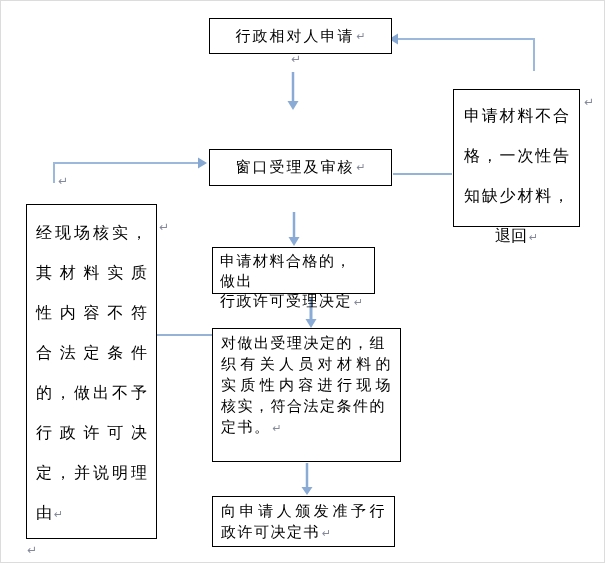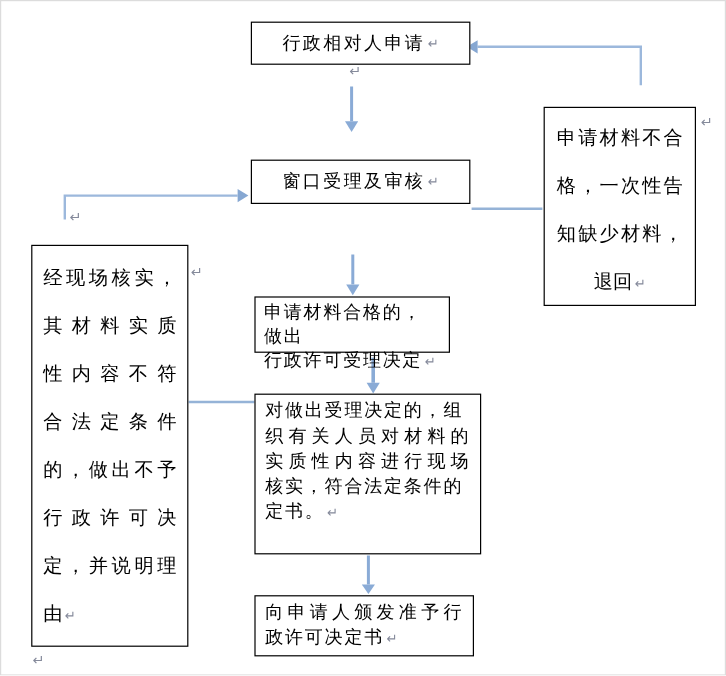--- a/index.html
+++ b/index.html
@@ -8,22 +8,22 @@
     background:#ffffff; border:1px solid #dcdcdc; overflow:hidden;
     font-family:"Liberation Serif","DejaVu Serif",serif; color:#000;
   }
   svg.connectors { position:absolute; left:0; top:0; width:605px; height:563px; }
   .box {
     position:absolute; box-sizing:border-box; background:#fff;
     border:1px solid #000; color:#000;
   }
   .flexc { display:flex; align-items:center; justify-content:center; }
   #box-applicant { left:208px; top:17px;  width:183px; height:36px; font-size:15px; letter-spacing:2px; }
-  #box-window    { left:208px; top:132px; width:183px; height:37px; font-size:15px; letter-spacing:2px; }
-  #box-reject    { left:452px; top:88px;  width:127px; height:166px; font-size:16px; padding:6px 10px 0; }
+  #box-window    { left:208px; top:148px; width:183px; height:37px; font-size:15px; letter-spacing:2px; }
+  #box-reject    { left:452px; top:88px;  width:127px; height:138px; font-size:16px; padding:6px 10px 0; }
   #box-reject .bline { line-height:40px; }
   #box-deny      { left:25px;  top:203px; width:131px; height:335px; font-size:16px; padding:8px 9px 0; }
   #box-deny .bline { line-height:40px; }
   #box-accept    { left:211px; top:246px; width:163px; height:47px;  font-size:15px; padding:3px 7px 0; letter-spacing:1.5px; }
   #box-accept .bline { line-height:20px; }
   #box-verify    { left:211px; top:327px; width:189px; height:134px; font-size:15px; padding:4px 8px 0; letter-spacing:1.5px; }
   #box-verify .bline { line-height:21px; }
   #box-issue     { left:211px; top:495px; width:183px; height:51px;  font-size:15px; padding:4px 8px 0; letter-spacing:1.5px; }
   #box-issue .bline { line-height:21px; }
   .bline.j { text-align:justify; text-align-last:justify; }

